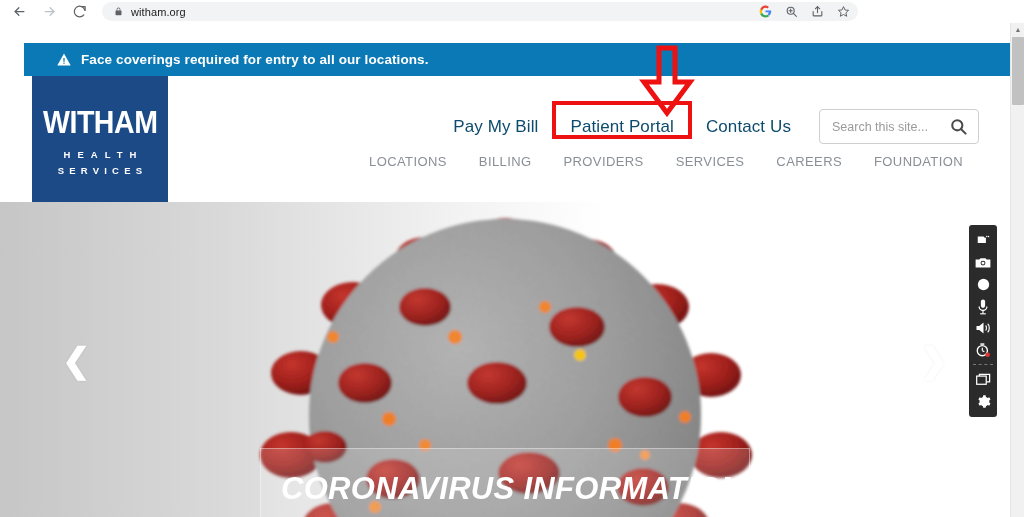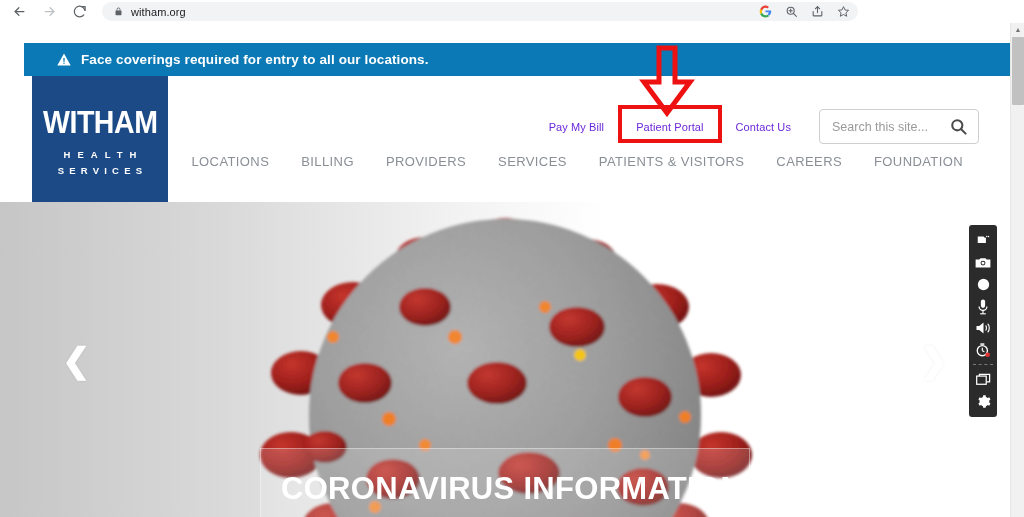--- a/index.html
+++ b/index.html
@@ -84,21 +84,21 @@
   }
   .logo-sub2 {
     color:#ffffff; font-size:9.5px; font-weight:bold; letter-spacing:5.2px;
     margin-top:5px; margin-left:5px;
   }
 
   .util-row {
     position:absolute; right:31px; top:33px; display:flex; align-items:center; gap:0;
   }
   .util-link {
-    font-size:11px; color:#6d28d9; padding:0 14px; white-space:nowrap;
+    font-size:17px; color:#0c4a6e; padding:0 14px; white-space:nowrap;
     letter-spacing:.1px;
   }
   .util-link.highlight {
     position:relative; padding:0 18px;
   }
   .redbox {
     position:absolute; left:0; top:-16px; width:100%; height:38px;
     border:4px solid #ee1111; pointer-events:none;
   }
   .search-box {
@@ -136,21 +136,21 @@
     position:absolute; top:50%; transform:translateY(-50%);
     color:#ffffff; font-size:34px; font-weight:bold; line-height:1;
     text-shadow:0 0 3px rgba(0,0,0,.07); user-select:none;
   }
   .hero-arrow.left { left:62px; }
   .hero-arrow.right { right:62px; }
   .hero-caption {
     position:absolute; left:50%; transform:translateX(-50%); bottom:0;
     width:490px; padding:22px 20px 10px; text-align:center;
     background:rgba(255,255,255,0.17);
-    border:1px solid rgba(255,255,255,0.38); border-bottom:none;
+    border:1px solid rgba(255,255,255,0.38); border-bottom:none;font-style:italic;
   }
   .hero-title {
     color:#ffffff; font-size:31px; font-weight:bold; letter-spacing:.3px;
     white-space:nowrap;
   }
 
   
   .recorder {
     position:absolute; right:27px; top:225px; width:28px;
     background:#2b2b2b; border-radius:3px; padding:4px 0 5px;
@@ -265,21 +265,20 @@
               </svg>
           </span>
         </div>
       </div>
 
       <div class="mainnav">
         <span class="nav-item">LOCATIONS</span>
         <span class="nav-item">BILLING</span>
         <span class="nav-item">PROVIDERS</span>
         <span class="nav-item">SERVICES</span>
-        <span class="nav-item">PATIENTS &amp; VISITORS</span>
         <span class="nav-item">CAREERS</span>
         <span class="nav-item">FOUNDATION</span>
       </div>
     </div>
 
     <div class="hero">
       <div class="virus-wrap">
         <svg class="virus-svg" viewBox="0 0 760 420" preserveAspectRatio="xMidYMid meet">
           <defs>
             <radialGradient id="body" cx="38%" cy="33%" r="78%">

